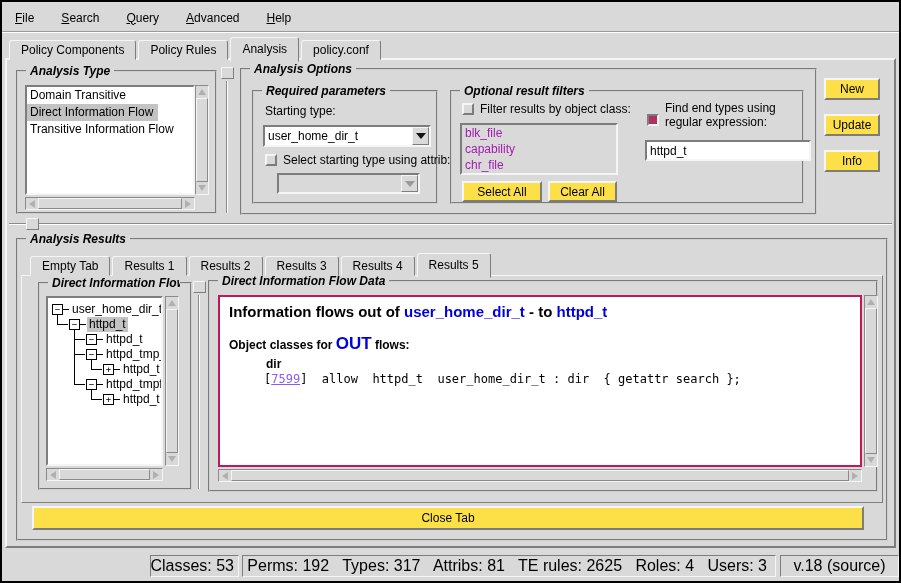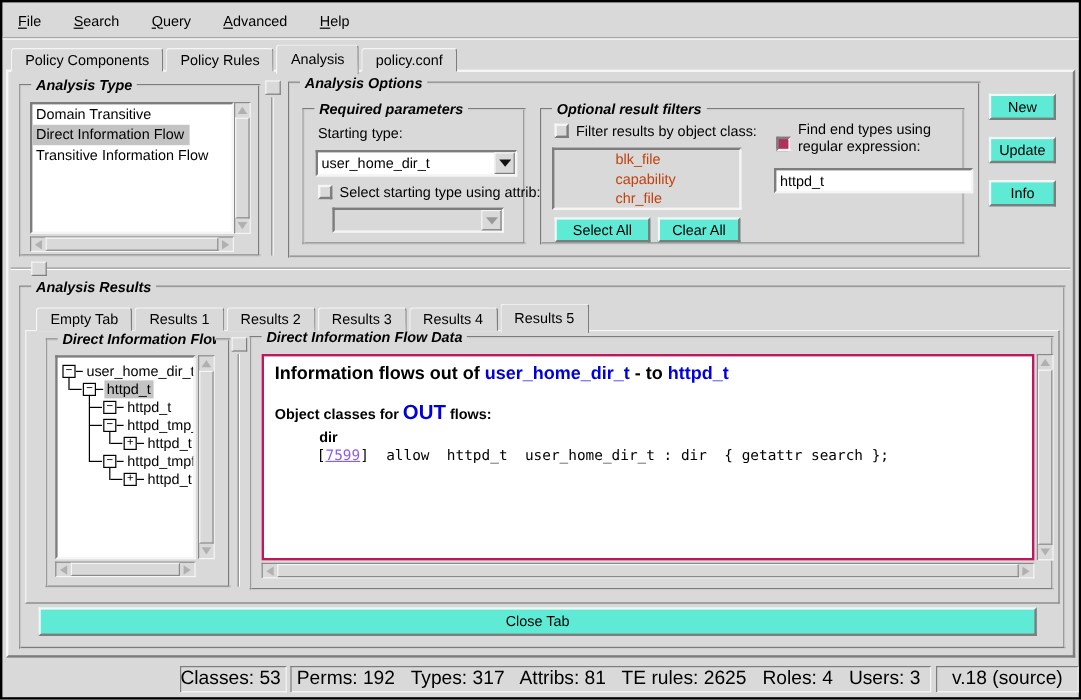--- a/index.html
+++ b/index.html
@@ -9,21 +9,21 @@
     background:#d9d9d9;border:2px solid #000;overflow:hidden;
     font-family:"Liberation Sans",sans-serif;font-size:12px;color:#000;
   }
   
   .raised{border:2px solid;border-color:#f5f5f5 #7d7d7d #7d7d7d #f5f5f5;background:#d9d9d9;}
   .raised1{border:1px solid;border-color:#f5f5f5 #7d7d7d #7d7d7d #f5f5f5;background:#d9d9d9;}
   .frame{position:absolute;border:2px groove #cfcfcf;}
   .frame-label{position:absolute;top:-8px;left:8px;background:#d9d9d9;padding:0 4px;
     font-style:italic;font-weight:bold;font-size:12px;white-space:nowrap;}
   .btn{position:absolute;display:flex;align-items:center;justify-content:center;
-    border:2px solid;border-color:#f5f5f5 #7d7d7d #7d7d7d #f5f5f5;background:#5eead4;
+    border:2px solid;border-color:#f5f5f5 #7d7d7d #7d7d7d #f5f5f5;background:#fde047;
     font-size:12px;cursor:default;}
   .tk-check{position:absolute;width:12px;height:12px;border:2px solid;
     border-color:#f5f5f5 #7d7d7d #7d7d7d #f5f5f5;background:#d9d9d9;}
   .tk-check.checked{border-color:#7d7d7d #f5f5f5 #f5f5f5 #7d7d7d;background:#b03060;}
   .lbl{position:absolute;white-space:nowrap;}
   
   .menubar{position:absolute;left:8px;top:3px;right:4px;height:25px;display:flex;align-items:center;gap:17px;}
   .menu-item{padding:2px 5px;font-size:12px;cursor:default;}
   .menubar-sep{position:absolute;left:0;right:0;top:29px;height:2px;border-top:1px solid #9a9a9a;border-bottom:1px solid #fff;}
   
@@ -41,21 +41,21 @@
   .hscroll .sb-a2{right:3px;top:2px;border-top:4px solid transparent;border-bottom:4px solid transparent;border-left:6px solid #b0b0b0;}
   .vscroll .sb-thumb{position:absolute;top:12px;bottom:12px;left:0px;right:0px;background:#d9d9d9;
     border:1px solid;border-color:#f5f5f5 #8a8a8a #8a8a8a #f5f5f5;}
   .hscroll .sb-thumb{position:absolute;left:12px;right:12px;top:0px;bottom:0px;background:#d9d9d9;
     border:1px solid;border-color:#f5f5f5 #8a8a8a #8a8a8a #f5f5f5;}
   
   .listbox{position:absolute;background:#fff;border:2px solid;border-color:#7d7d7d #f5f5f5 #f5f5f5 #7d7d7d;overflow:hidden;}
   .list-item{padding:0 3px;line-height:17px;white-space:nowrap;cursor:default;}
   .list-item.selected{background:#c3c3c3;width:fit-content;padding-right:5px;}
   .listbox.disabled{background:#d9d9d9;}
-  .listbox.disabled .list-item{color:#c2410c;line-height:16px;margin-left:48px;}
+  .listbox.disabled .list-item{color:#a21caf;line-height:16px;}
   
   .combo{position:absolute;display:flex;border:2px solid;border-color:#7d7d7d #f5f5f5 #f5f5f5 #7d7d7d;background:#fff;}
   .combo input{flex:1;border:0;outline:0;background:transparent;font-family:"Liberation Sans",sans-serif;font-size:12px;padding:0 3px;min-width:0;}
   .combo .combo-btn{width:17px;position:relative;border:1px solid;border-color:#f5f5f5 #7d7d7d #7d7d7d #f5f5f5;background:#d9d9d9;}
   .combo .combo-btn::after{content:"";position:absolute;left:3px;top:5px;border-left:5px solid transparent;border-right:5px solid transparent;border-top:6px solid #111;}
   .combo.disabled{background:#d9d9d9;}
   .combo.disabled .combo-btn::after{border-top-color:#999;}
   
   .sash-handle{position:absolute;width:13px;height:12px;background:#d9d9d9;
     border:1px solid;border-color:#f5f5f5 #7d7d7d #7d7d7d #f5f5f5;z-index:6;}

